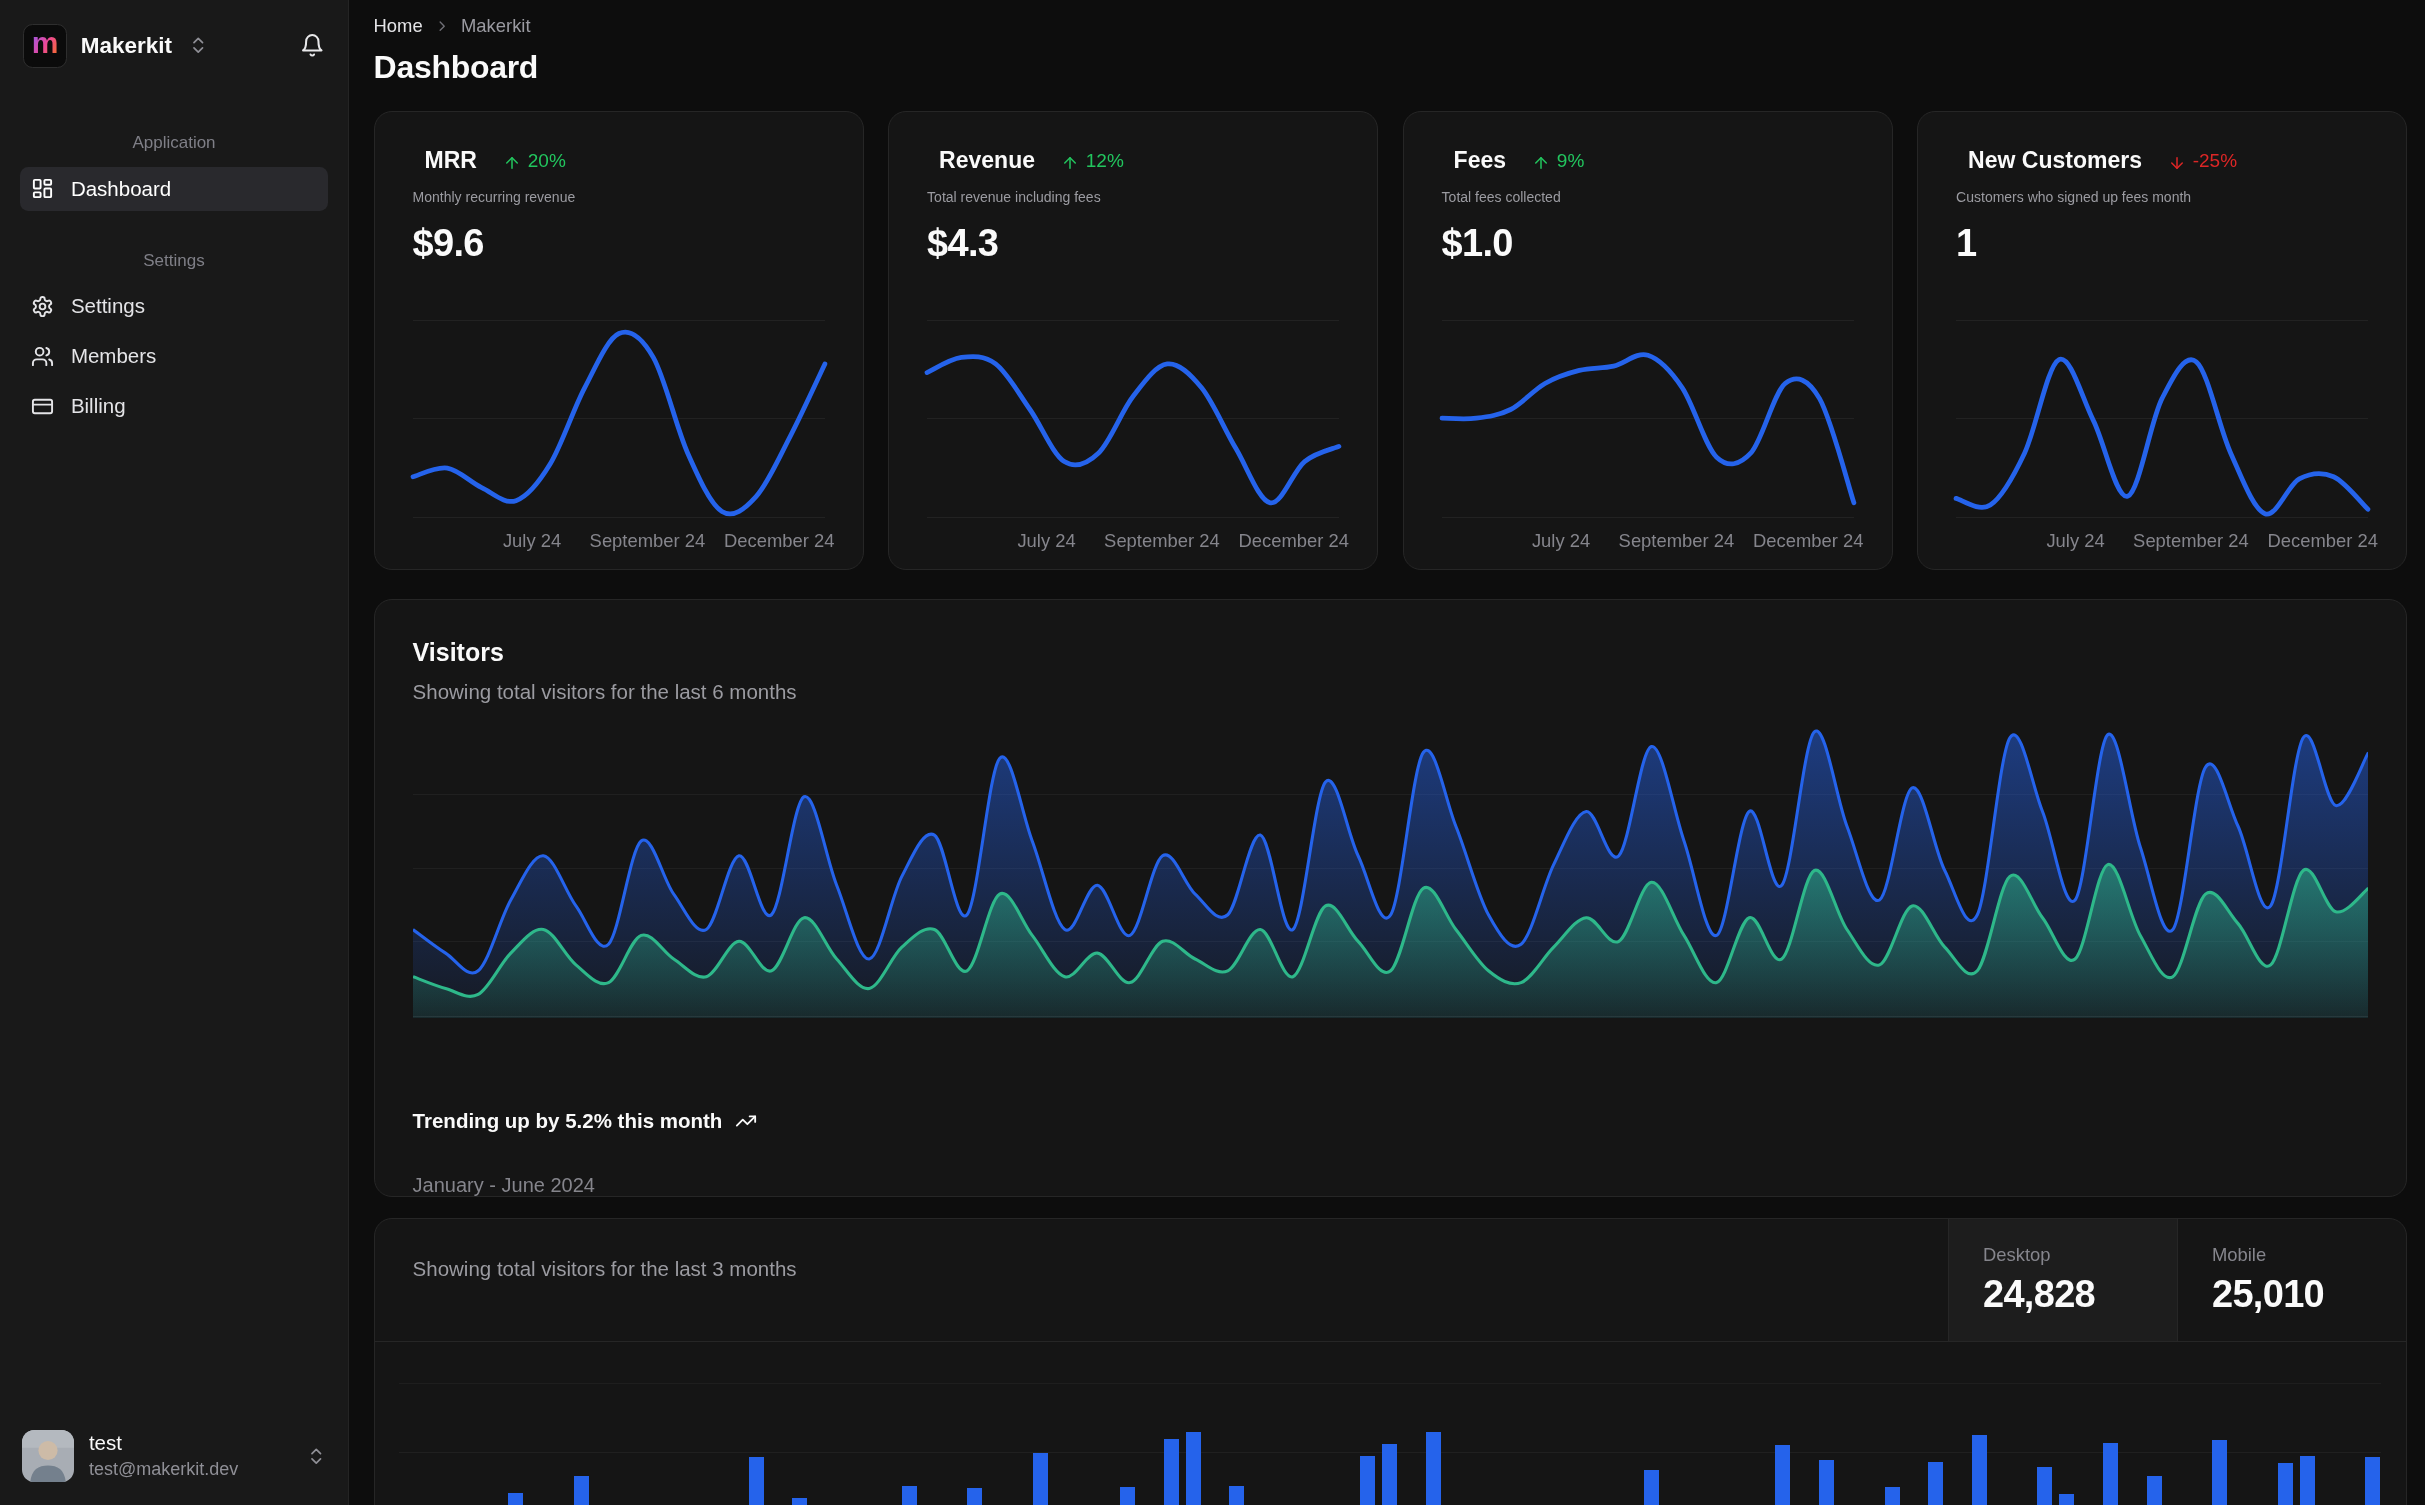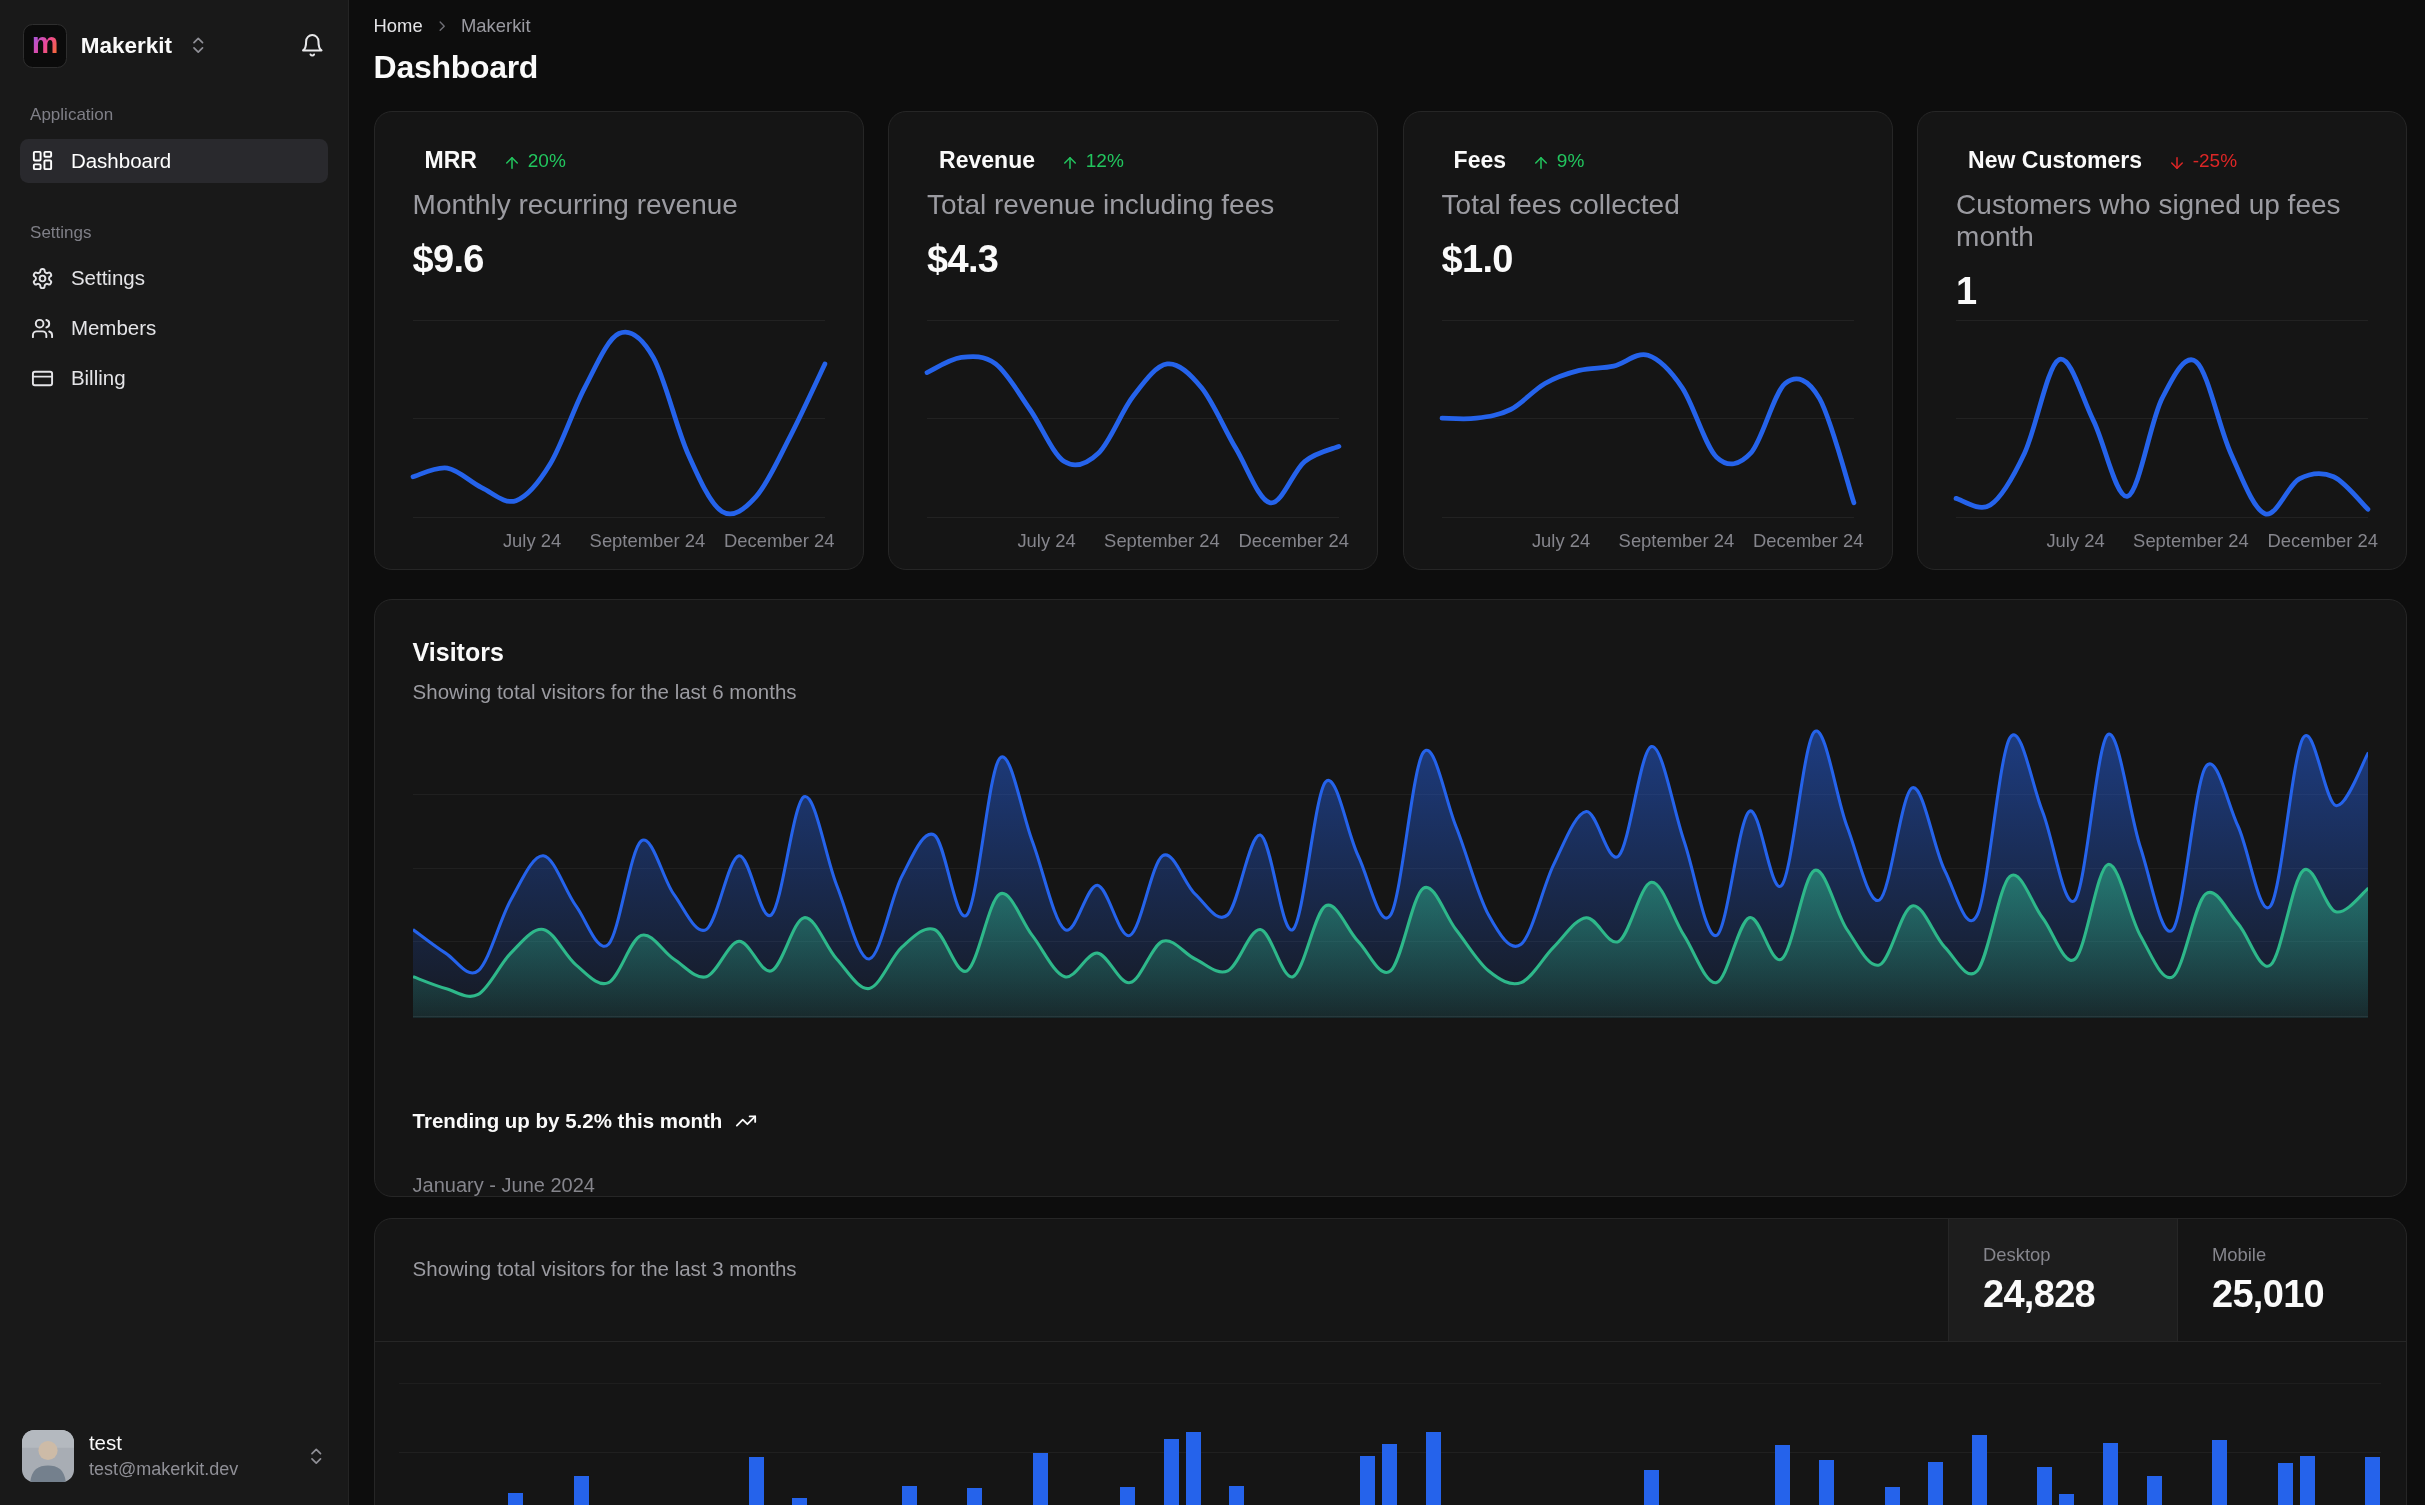--- a/index.html
+++ b/index.html
@@ -22,21 +22,21 @@
           display:grid; place-items:center; flex:none; }
   .logo span { font-size:30px; font-weight:700; line-height:1; margin-top:-4.1px;
                background:linear-gradient(120deg,#8b5cf6 0%,#ec4899 52%,#f97316 100%);
                -webkit-background-clip:text; background-clip:text; color:transparent; }
   .app-name { font-size:22.5px; font-weight:600; }
   .sb-switch { color:#8f8f96; margin-left:2.7px; }
   .bell { margin-left:auto; color:#e8e8ea; }
   .icon24 { width:20.5px; height:20.5px; }
   .icon34 { width:24.6px; height:24.6px; }
 
-  nav { margin-top:32px; padding:0 4.1px; }
+  nav { margin-top:60px; padding:0 4.1px;text-align:center; }
   .group-label { font-size:17px; color:#7f7f87; padding:0 9.6px; margin-bottom:13.6px; }
   .group + .group { margin-top:40px; }
   .nav-item { display:flex; align-items:center; gap:16.4px; height:44px; padding:0 11px;
               border-radius:8.2px; font-size:20.5px; color:#e4e4e7; cursor:pointer; }
   .nav-item + .nav-item { margin-top:6.1px; }
   .nav-item.active { background:#29292d; color:#ffffff; }
   .nav-item svg { width:23px; height:23px; flex:none; }
 
   .sb-user { margin-top:auto; display:flex; align-items:center; gap:15px; padding:4.1px 5.5px; cursor:pointer; }
   .avatar { width:52px; height:52px; border-radius:12.3px; overflow:hidden; flex:none; }
@@ -53,21 +53,21 @@
   h1 { font-size:32px; font-weight:700; letter-spacing:-0.3px; margin-top:13.6px; line-height:34px; }
 
   .stats { display:grid; grid-template-columns:repeat(4,1fr); gap:24.6px; margin-top:27px; }
   .card { background:#151515; border:0.7px solid #262626; border-radius:18px; position:relative; }
   .stat-card { height:459px; padding:35px 38px; }
   .stat-head { display:flex; align-items:center; gap:26px; }
   .stat-title { font-size:23px; font-weight:700;margin-left:12px; }
   .badge { display:flex; align-items:flex-end; gap:6.8px; font-size:19px; font-weight:500; }
   .badge svg { width:18px; height:18px; }
   .badge.up { color:#22c55e; } .badge.down { color:#dc2626; }
-  .stat-desc { margin-top:15px; font-size:28px; color:#9b9ba1; }
+  .stat-desc { margin-top:15px; font-size:14px; color:#9b9ba1; }
   .stat-value { margin-top:16.4px; font-size:38px; font-weight:700; letter-spacing:-0.7px; }
   .spark { position:absolute; left:38px; right:38px; top:189px; height:217px; }
   .hgrid { position:absolute; left:0; right:0; height:0.7px; background:rgba(255,255,255,0.06); }
   .spark svg { position:absolute; inset:0; width:100%; height:100%; overflow:visible; }
   .ticks { position:absolute; left:38px; right:38px; top:418px; height:23px; font-size:18.4px; color:#85858c; }
   .tick { position:absolute; transform:translateX(-50%); white-space:nowrap; }
 
   .visitors { margin-top:29px; height:598px; padding:38px; }
   .sec-title { font-size:25px; font-weight:600; }
   .sec-desc { margin-top:12.3px; font-size:20.5px; color:#9b9ba1; }

